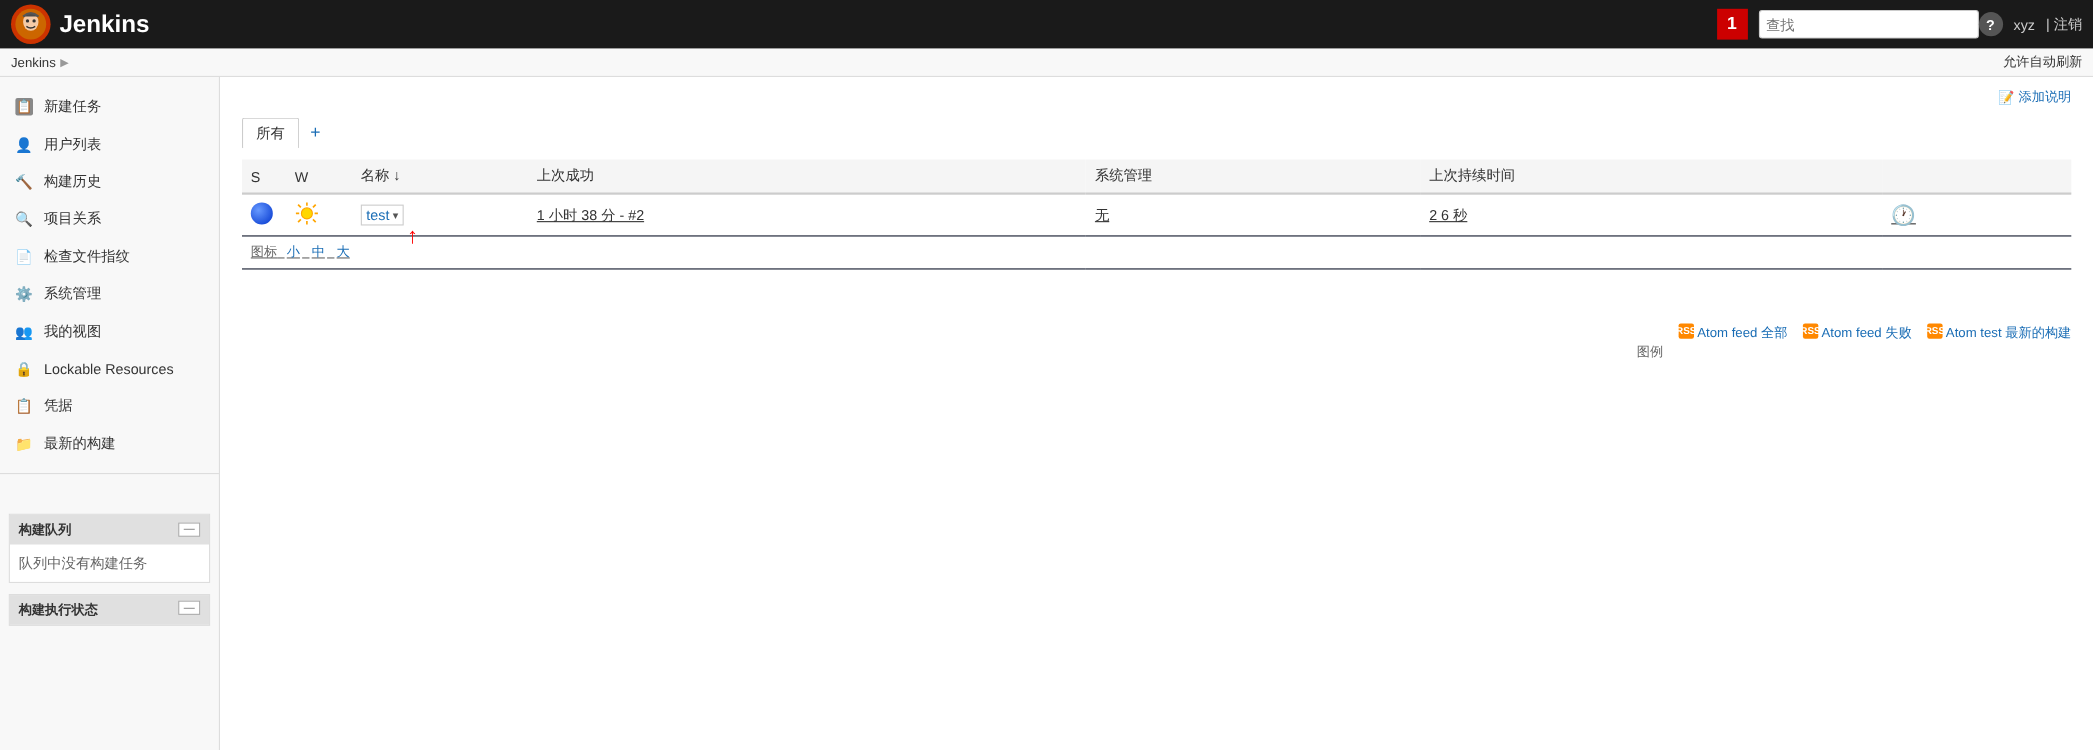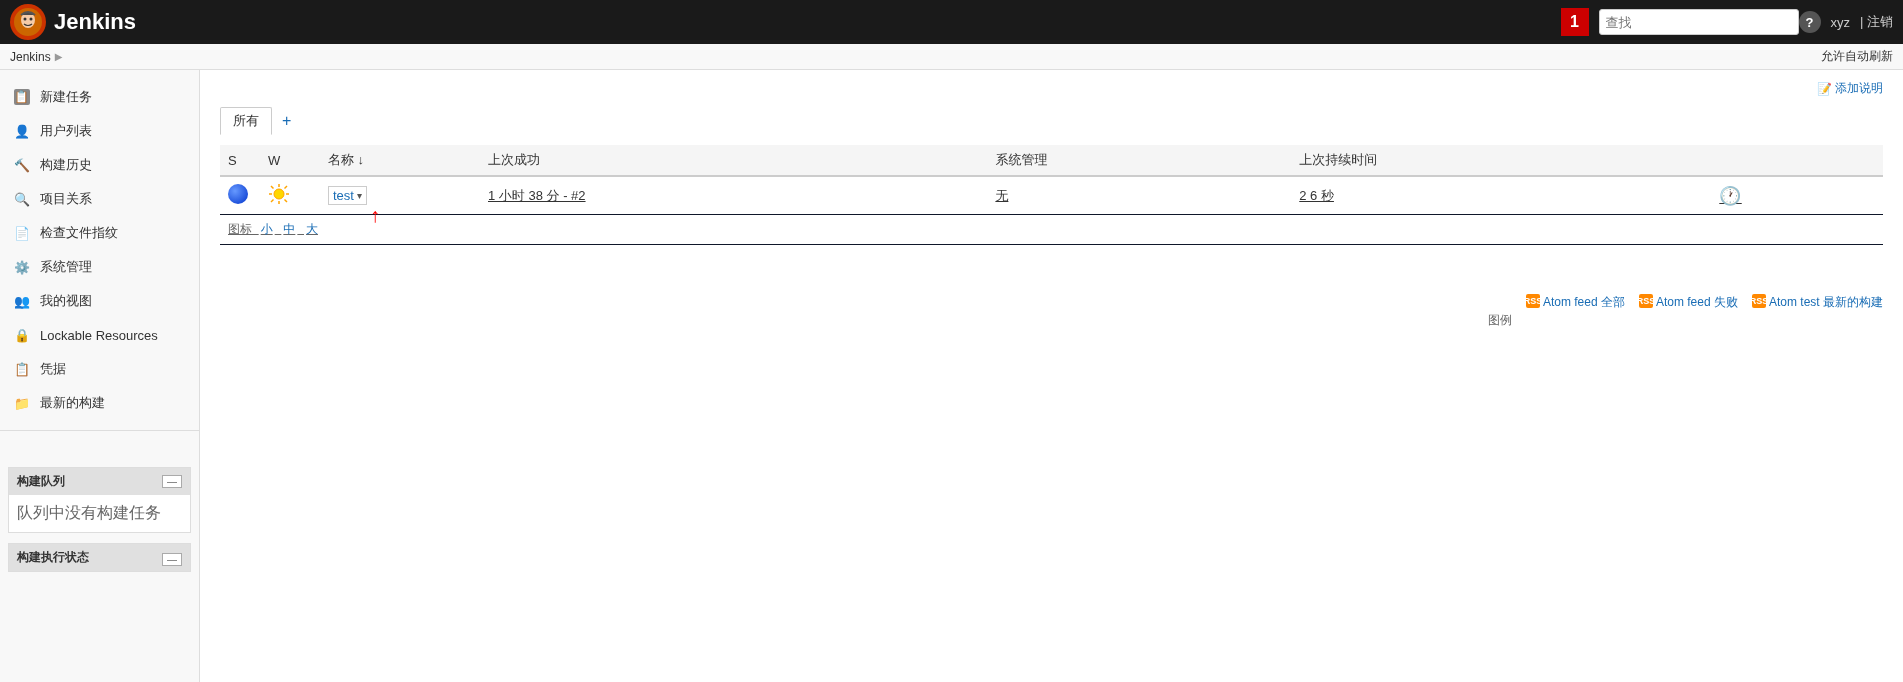--- a/index.html
+++ b/index.html
@@ -144,34 +144,34 @@
       padding: 5px 8px;
       display: flex;
       justify-content: space-between;
       align-items: center;
       font-size: 12px;
       font-weight: bold;
       cursor: pointer;
     }
     .build-queue-content {
       padding: 8px;
-      font-size: 16px;
+      font-size: 13px;
       color: #666;
     }
     .build-exec-box {
       margin: 10px 8px;
       border: 1px solid #ddd;
       background: white;
     }
     .build-exec-header {
       background: #e0e0e0;
       padding: 5px 8px;
       display: flex;
       justify-content: space-between;
-      align-items: flex-end;
+      align-items: flex-start;
       font-size: 12px;
       font-weight: bold;
       cursor: pointer;
     }
     .build-exec-content {
       padding: 8px;
       font-size: 12px;
       color: #666;
     }
     .minimize-btn {

